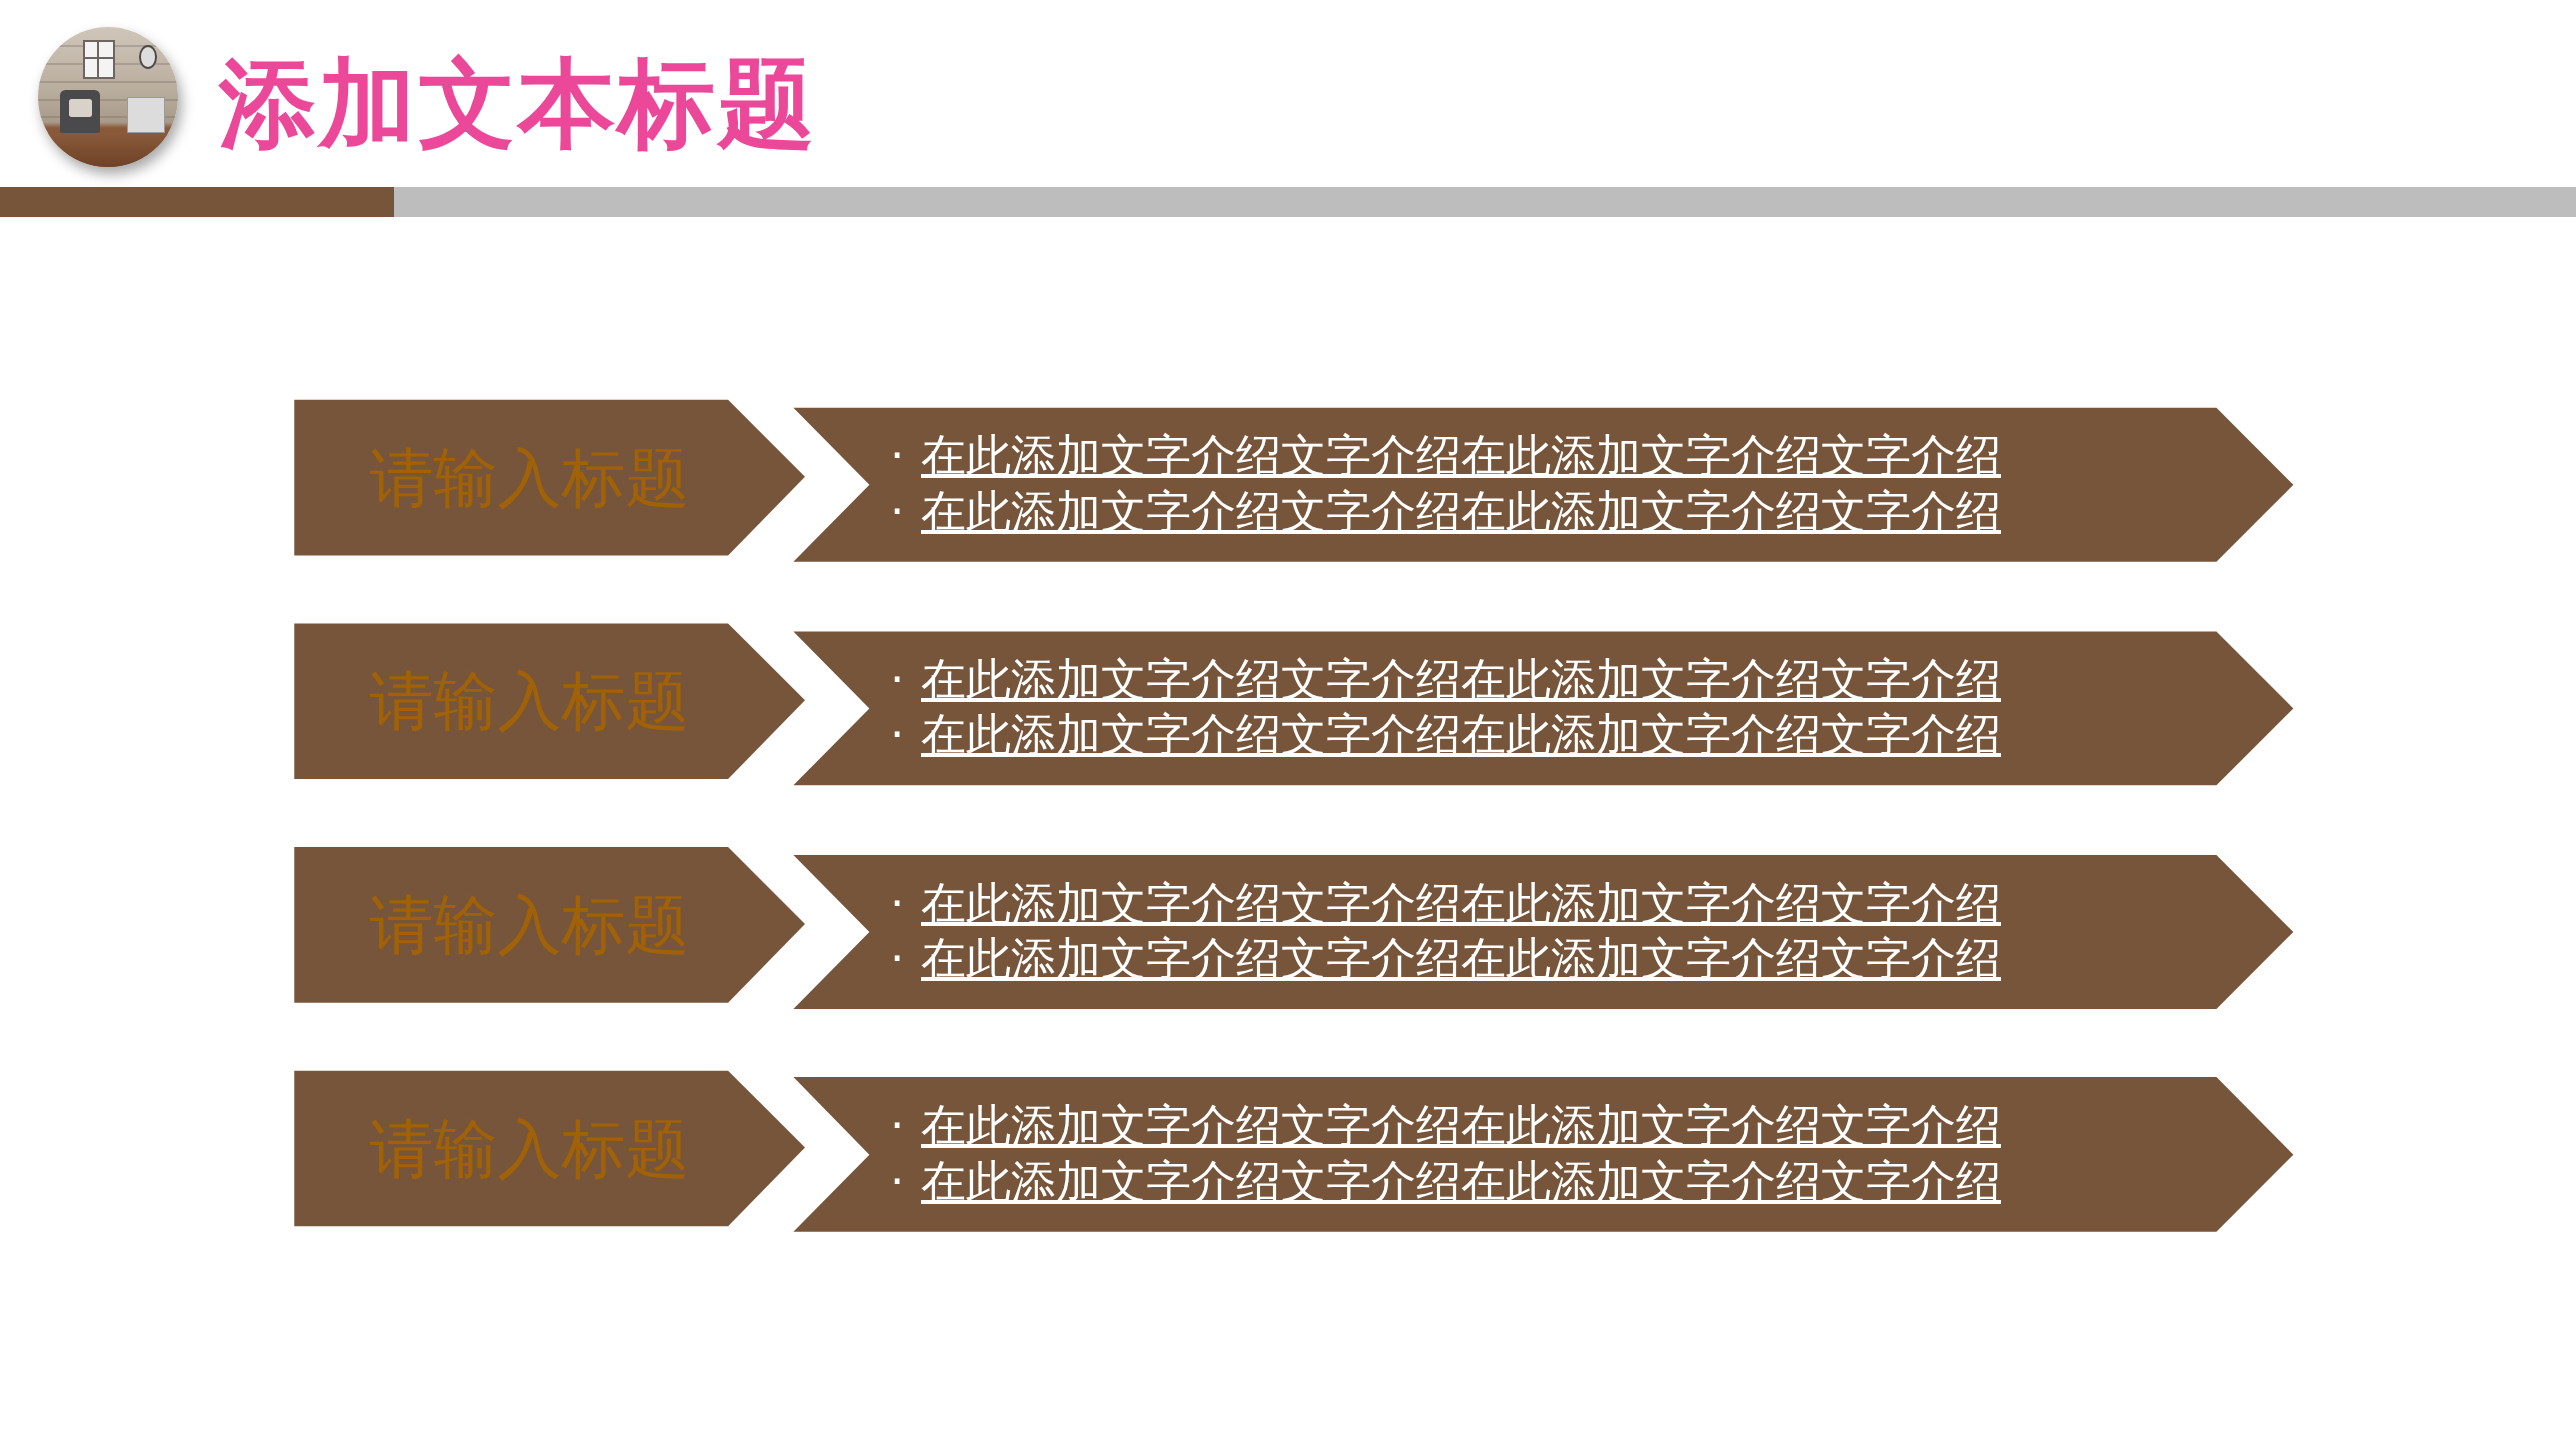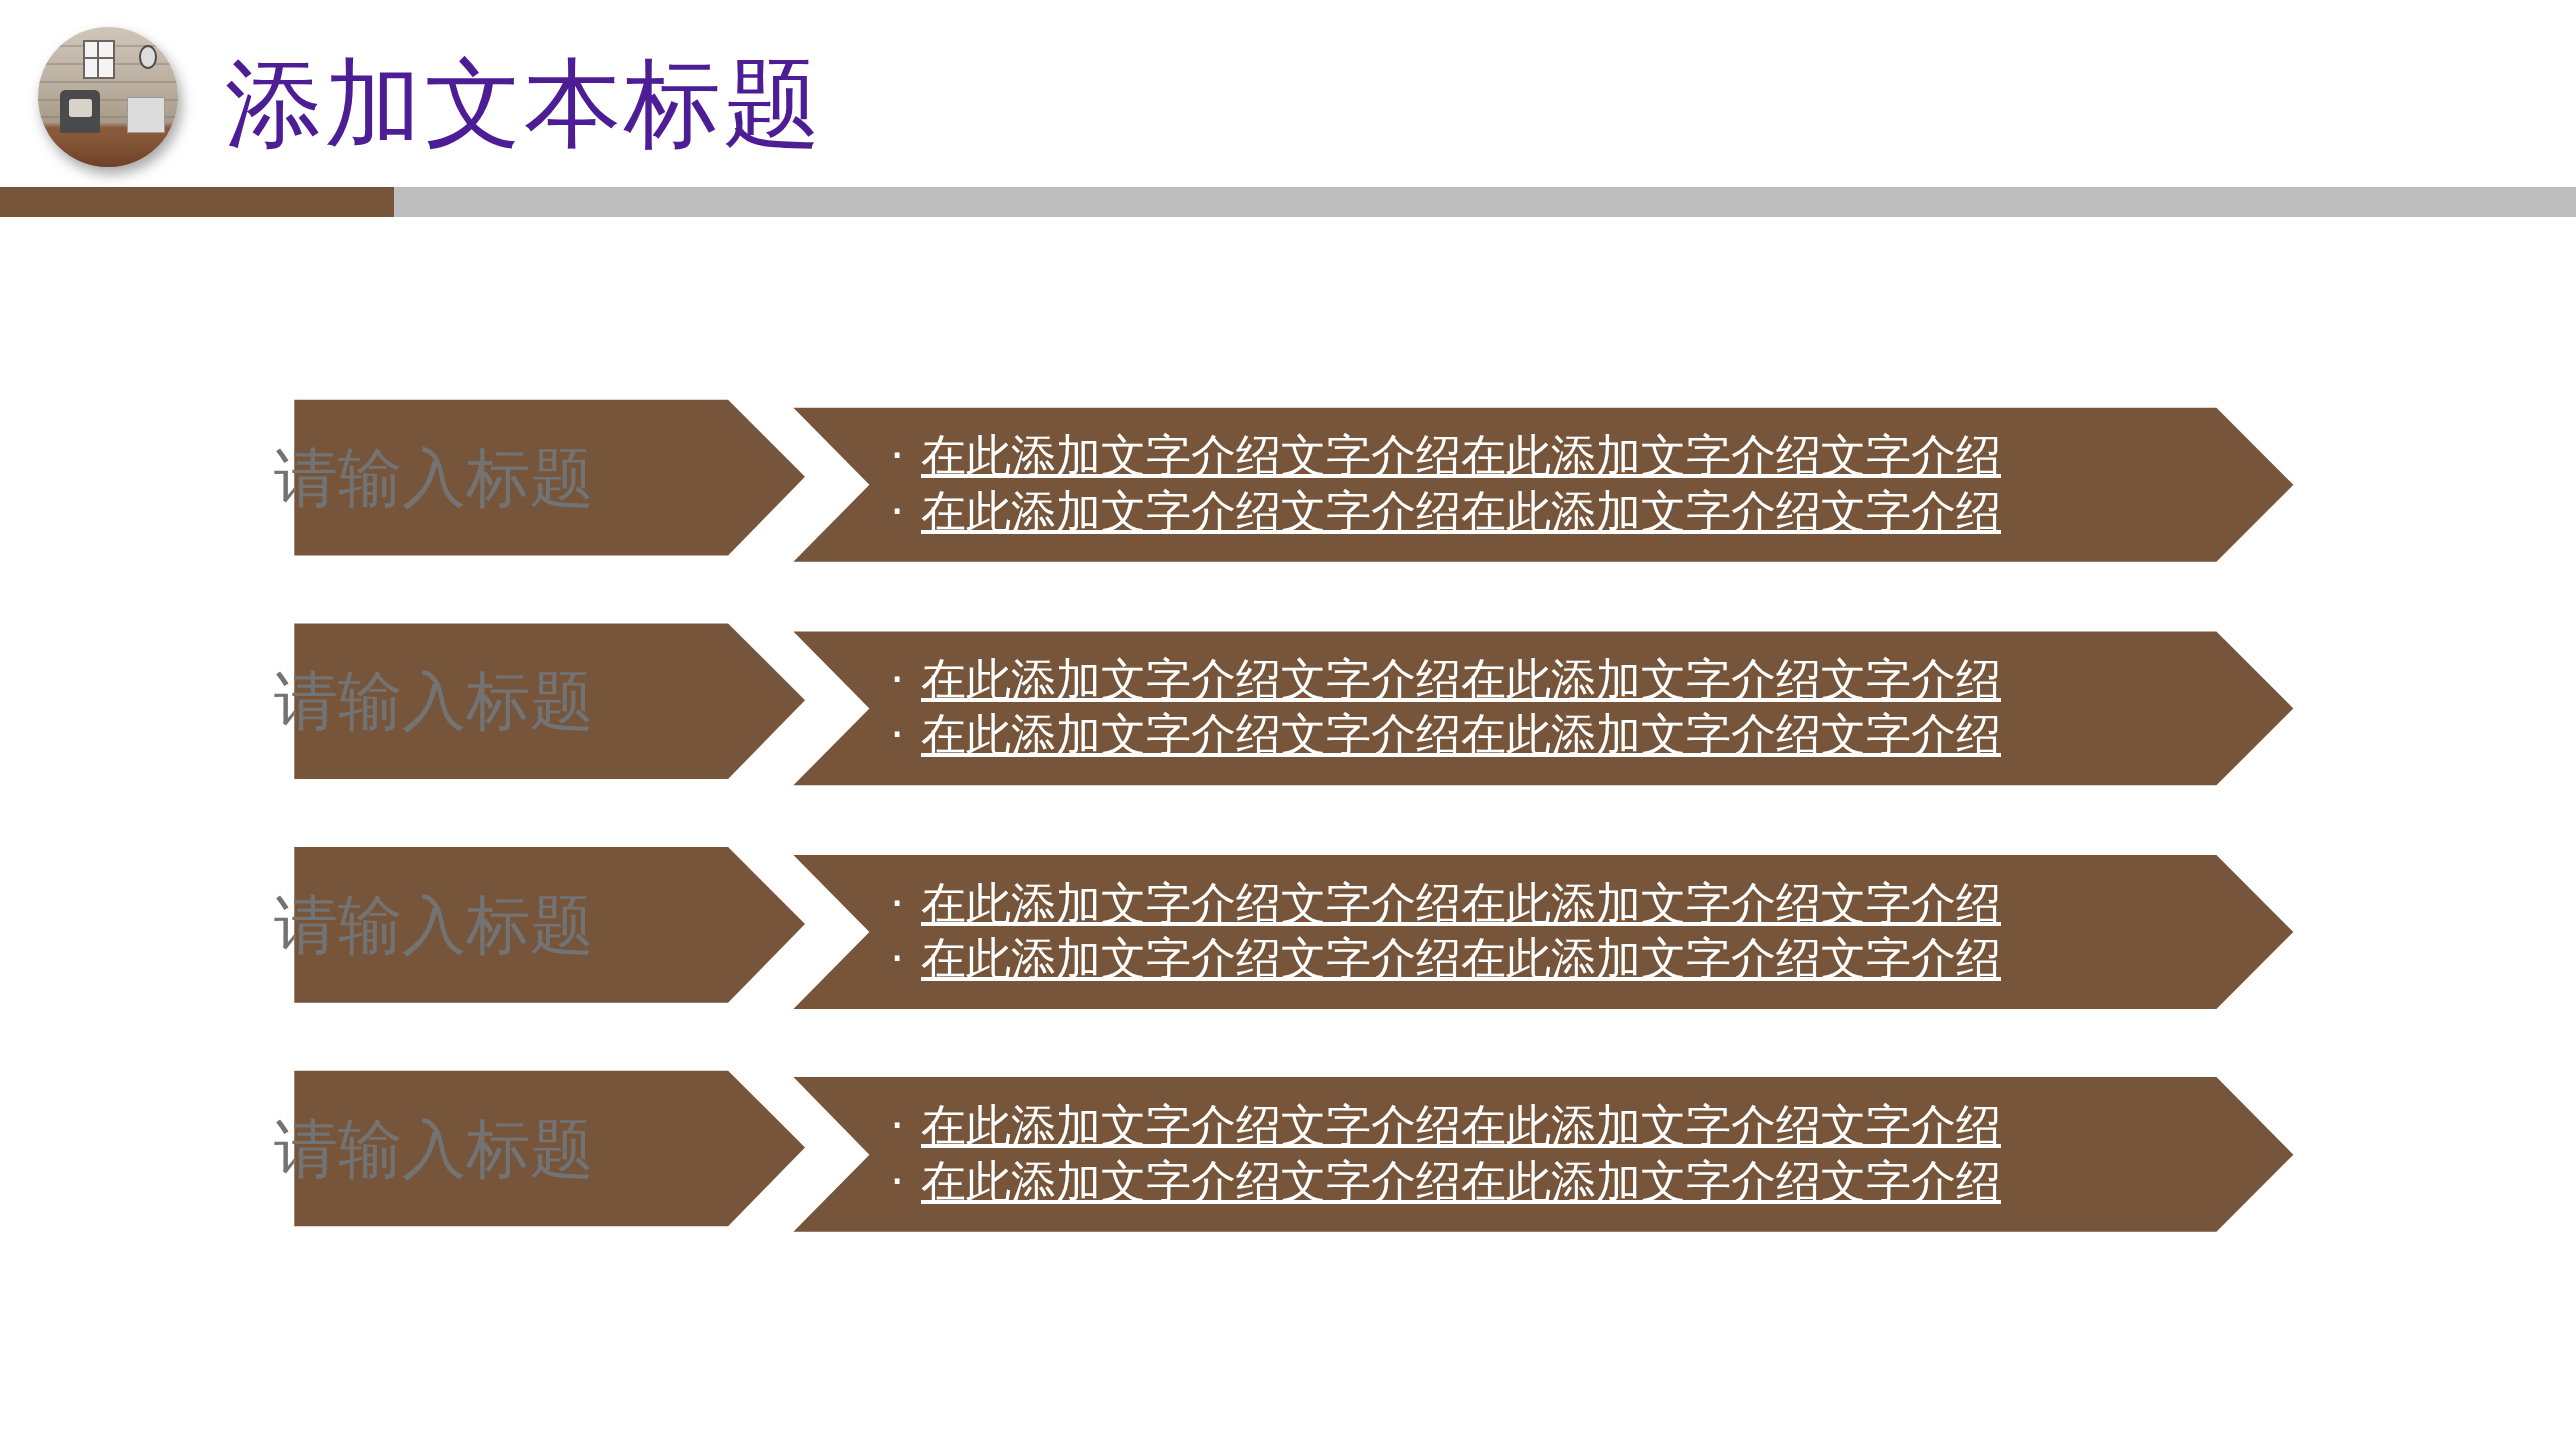--- a/index.html
+++ b/index.html
@@ -13,27 +13,27 @@
                   border:2.7px solid #6d6660; box-sizing:border-box; }
   .logo .window:before { content:""; position:absolute; left:11.6px; top:0; width:2.7px; height:100%; background:#6d6660; }
   .logo .window:after { content:""; position:absolute; top:15px; left:0; height:2.7px; width:100%; background:#6d6660; }
   .logo .mirror { position:absolute; left:101px; top:18px; width:14.3px; height:19.7px; border-radius:50%;
                   border:2.7px solid #4d4a48; background:#ddd; }
   .logo .chair { position:absolute; left:22.4px; top:63px; width:40px; height:43px; background:#4a4a4c; border-radius:5.4px 5.4px 1.8px 1.8px; }
   .logo .chair:after { content:""; position:absolute; left:9px; top:9px; width:23px; height:18px; background:#d8d2c8; border-radius:2.7px; }
   .logo .cabinet { position:absolute; left:89px; top:70px; width:38px; height:36px; background:#dcdcdc; border:1.8px solid #9a9a9a; box-sizing:border-box; }
   .logo .floor { position:absolute; left:0; right:0; top:106px; bottom:0; background:linear-gradient(180deg,#8a5a3a,#6e4228); }
 
-  .title { position:absolute; left:225px; top:47px; font-size:97px; line-height:114px; font-weight:normal;
-           color:#4c1d95; letter-spacing:2.7px; white-space:nowrap; }
+  .title { position:absolute; left:219px; top:47px; font-size:97px; line-height:114px; font-weight:bold;
+           color:#ec4899; letter-spacing:2.7px; white-space:nowrap; }
   .bar-brown { position:absolute; left:0; top:187px; width:394px; height:30px; background:#76553A; }
   .bar-gray { position:absolute; left:394px; top:187px; width:2182px; height:30px; background:#BDBDBD; }
 
   .shapes { position:absolute; left:0; top:0; width:2576px; height:1449px; }
-  .row-title { position:absolute; width:511px; text-align:left; color:#737373; font-size:64px;
+  .row-title { position:absolute; width:511px; text-align:center; color:#a16207; font-size:64px;
                line-height:72px; white-space:nowrap; }
   .line { position:absolute; color:#ffffff; font-size:45px; line-height:54px; white-space:nowrap;text-decoration:underline; }
   .bullet { position:absolute; color:#ffffff; font-size:45px; line-height:54px; }
 </style>
 </head>
 <body>
 
 <div class="logo">
   <div class="wall-line" style="top:18px"></div>
   <div class="wall-line" style="top:36px"></div>

